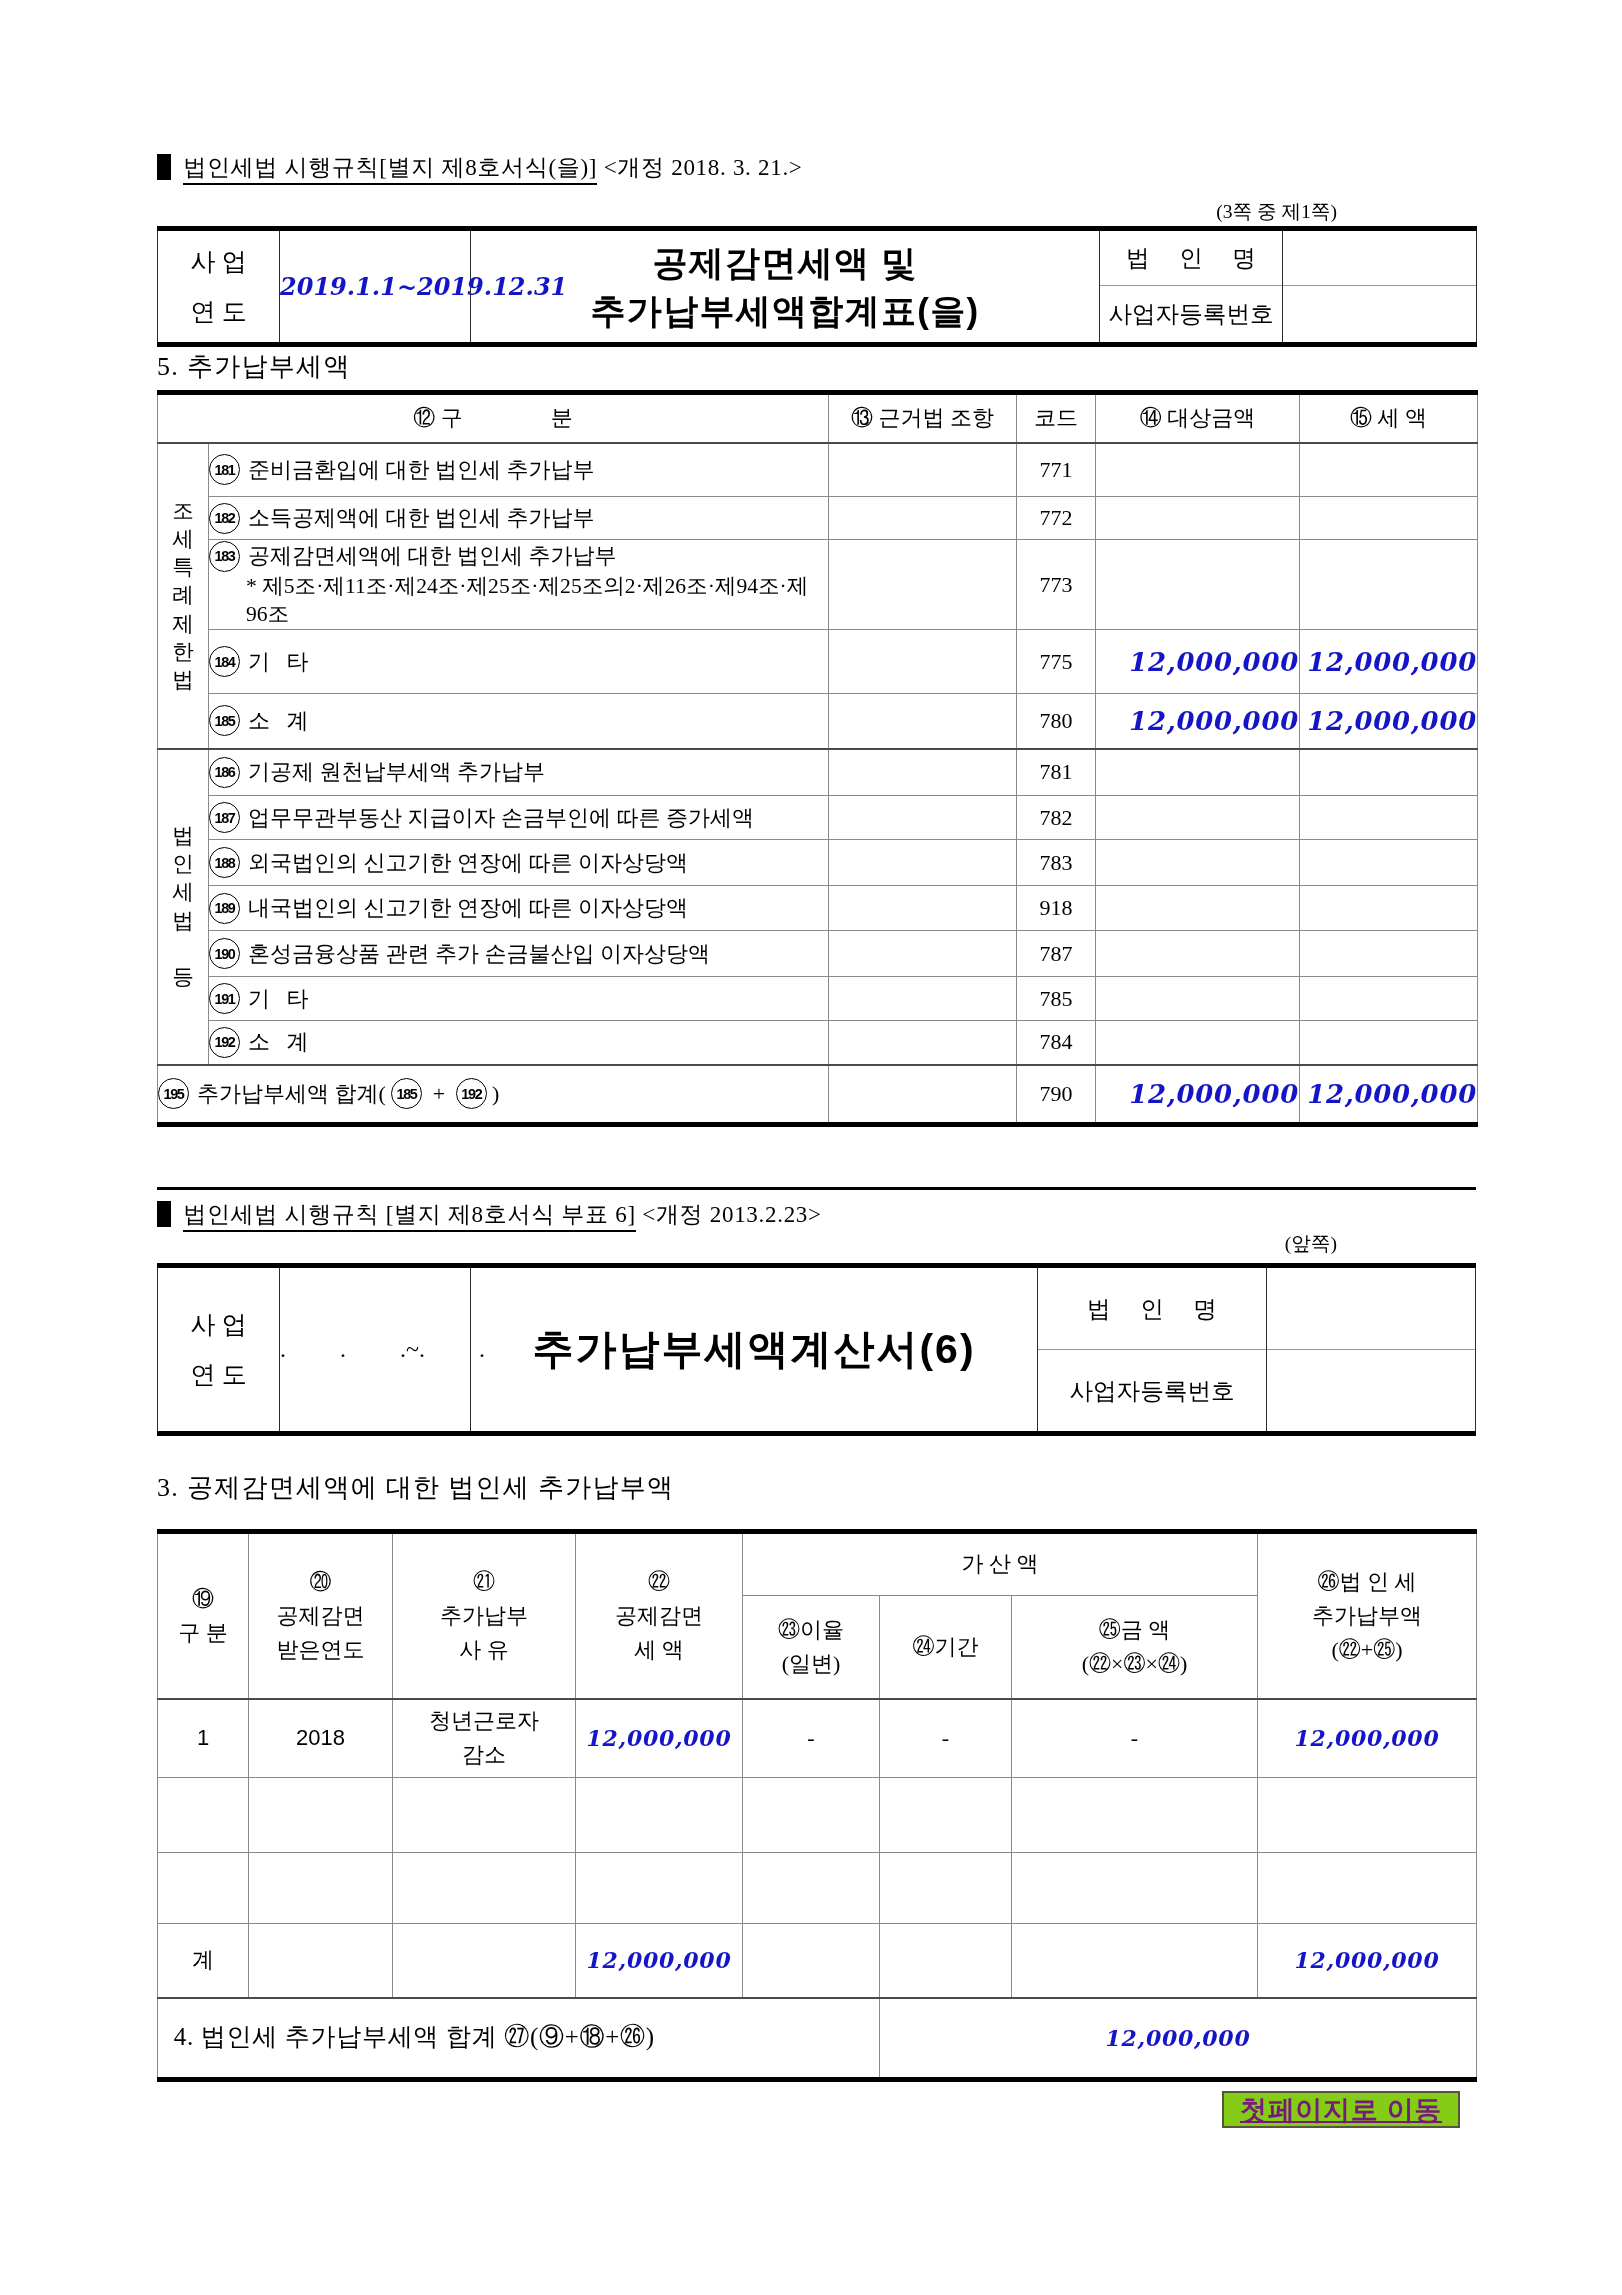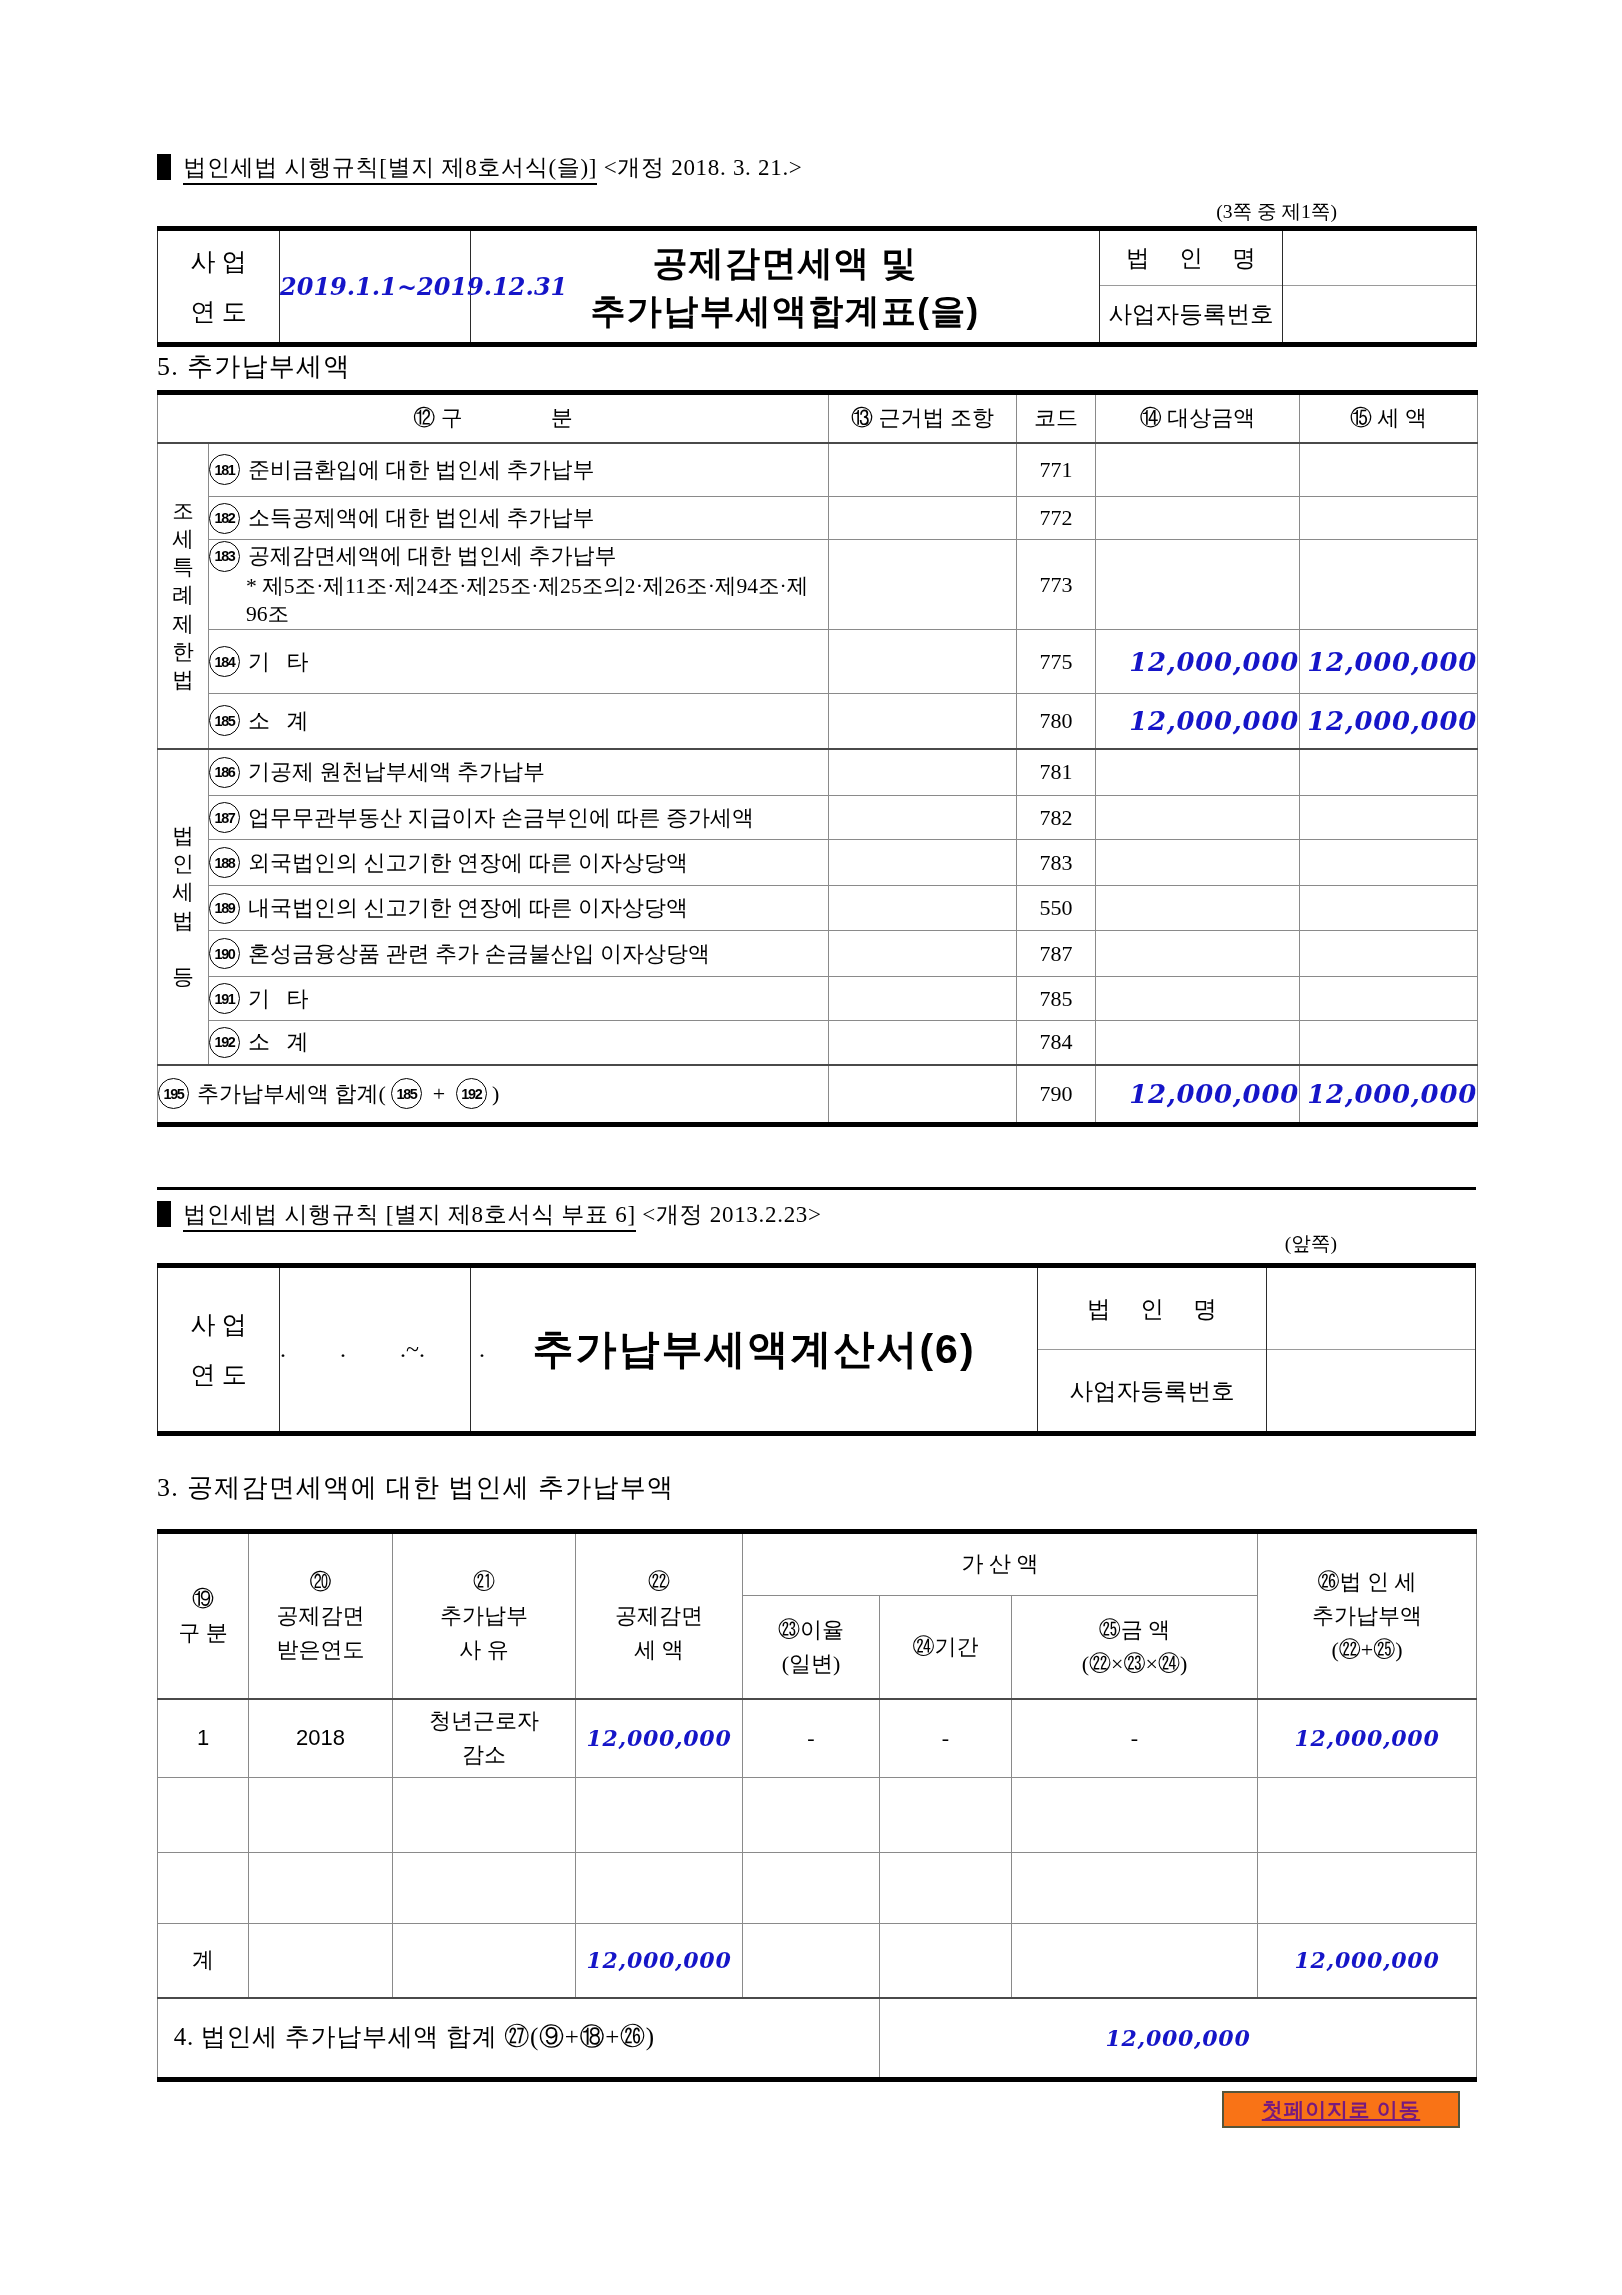--- a/index.html
+++ b/index.html
@@ -50,23 +50,23 @@
        letter-spacing:-1.3px;margin-right:8px;font-family:"Liberation Sans","DejaVu Sans",sans-serif;}
   .cno.mid{margin:0 5.2px;}
   
   .t2 td{text-align:center;font-size:22px;line-height:1.55;}
   .t2 tr.hd2 td{border-bottom:2px solid #4a4a4a;}
   .t2 tr.hd1 td[rowspan]{border-bottom:2px solid #4a4a4a;}
   .t2 tr.grand td{border-top:2px solid #4a4a4a;}
   .glabel{text-align:left !important;padding-left:15.7px !important;font-size:25px !important;letter-spacing:0.7px;}
   .seqtxt{font-family:"Liberation Sans","DejaVu Sans",sans-serif;}
   
-  .navbtn{position:absolute;left:1222px;top:2091px;width:238px;height:37px;background:#f97316;
+  .navbtn{position:absolute;left:1222px;top:2091px;width:238px;height:37px;background:#84cc16;
           border:2px solid #55553a;box-sizing:border-box;display:flex;align-items:center;justify-content:center;
-          font-family:"Liberation Sans","DejaVu Sans",sans-serif;font-weight:bold;font-size:21px;
+          font-family:"Liberation Sans","DejaVu Sans",sans-serif;font-weight:bold;font-size:27px;
           color:#771a7e;text-decoration:underline;cursor:pointer;letter-spacing:0.7px;}
   .rule{position:absolute;left:157px;width:1319px;height:3.3px;background:#000;}
 </style>
 </head>
 <body>
 
 <div class="page">
 
   <div class="abs stamp" style="left:157px;top:152px;">
     <span class="sq"></span><span class="ul">법인세법 시행규칙[별지 제8호서식(을)]</span><span>&nbsp;<span>&lt;개정 2018. 3. 21.&gt;</span></span>
@@ -234,21 +234,21 @@
       <td class="vcell val"></td>
     </tr>
     <tr style="height:45px">
       <td class="lcell">
             <div class="lrow">
               <span class="cno">189</span>
               <span class="lt">내국법인의 신고기한 연장에 따른 이자상당액</span>
             </div>
           </td>
       <td></td>
-      <td class="ccell">550</td>
+      <td class="ccell">918</td>
       <td class="vcell val"></td>
       <td class="vcell val"></td>
     </tr>
     <tr style="height:46px">
       <td class="lcell">
             <div class="lrow">
               <span class="cno">190</span>
               <span class="lt">혼성금융상품 관련 추가 손금불산입 이자상당액</span>
             </div>
           </td>

